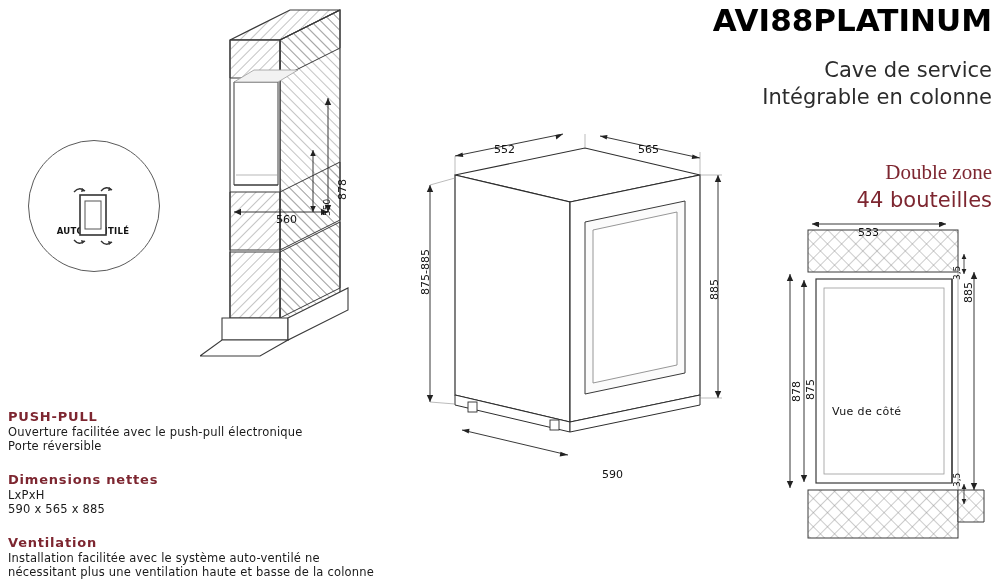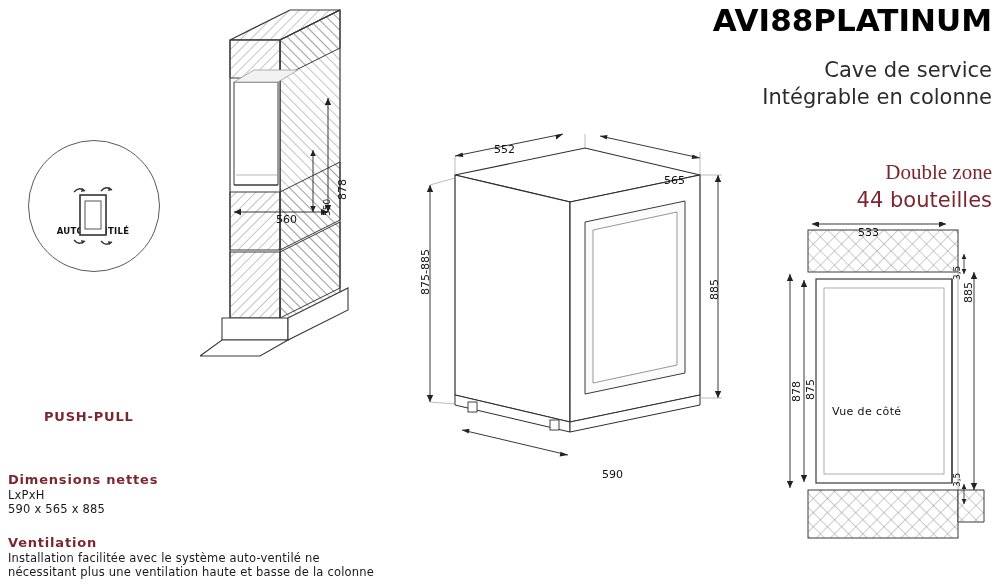--- a/index.html
+++ b/index.html
@@ -88,21 +88,21 @@
     letter-spacing: 0.8px;
   }
   .blk-body {
     left: 8px;
     font-size: 11.5px;
     color: #1a1a1a;
     line-height: 13.5px;
     white-space: pre-line;
     letter-spacing: 0.2px;
   }
-  .h-pushpull { top: 409px; margin-left: 36px; }
+  .h-pushpull { top: 409px; }
   .b-pushpull { top: 426px; }
   .h-dims { top: 472px; }
   .b-dims { top: 489px; }
   .h-vent { top: 535px; }
   .b-vent { top: 552px; }
 
   
   .dim {
     font-size: 11px;
     color: #111;
@@ -250,21 +250,21 @@
     <path d="M318 268 l-3.2 -7 l6.4 0 z" fill="#222"></path>
     <line x1="300" y1="45" x2="322" y2="45" stroke="#8d8d8d" stroke-width="0.6"></line>
     <line x1="300" y1="268" x2="322" y2="268" stroke="#8d8d8d" stroke-width="0.6"></line>
 
     <line x1="62" y1="300" x2="168" y2="325" stroke="#222" stroke-width="0.9"></line>
     <path d="M62 300 l7.5 -1.2 l-0.8 4.6 z" fill="#222"></path>
     <path d="M168 325 l-7.5 -3.2 l-0.8 4.6 z" fill="#222"></path>
   </svg>
 
   <div class="abs dim" style="left:494px; top:143px;">552</div>
-  <div class="abs dim" style="left:664px; top:143px;margin-top:31px;">565</div>
+  <div class="abs dim" style="left:638px; top:143px;">565</div>
   <div class="abs dim-vert" style="left:419px; top:295px;">875-885</div>
   <div class="abs dim-vert" style="left:708px; top:300px;">885</div>
   <div class="abs dim" style="left:602px; top:428px;margin-top:40px;">590</div>
 
   <svg class="abs" style="left:778px; top:222px;" width="222" height="350">
     <defs>
       <pattern id="crossS" width="10" height="10" patternTransform="rotate(45)" patternUnits="userSpaceOnUse">
         <rect width="10" height="10" fill="#ffffff"></rect>
         <line x1="0" y1="0" x2="0" y2="10" stroke="#8f8f8f" stroke-width="0.9"></line>
         <line x1="0" y1="0" x2="10" y2="0" stroke="#8f8f8f" stroke-width="0.9"></line>
@@ -309,20 +309,22 @@
 
   <div class="abs dim" style="left:858px; top:226px;">533</div>
   <div class="abs dim-vert dim-small" style="left:952px; top:280px;">3,5</div>
   <div class="abs dim-vert dim-small" style="left:952px; top:487px;">3,5</div>
   <div class="abs dim-vert" style="left:962px; top:303px;">885</div>
   <div class="abs dim-vert" style="left:790px; top:402px;">878</div>
   <div class="abs dim-vert" style="left:804px; top:400px;">875</div>
   <div class="abs sideview-label" style="left:832px; top:405px;">Vue de côté</div>
 
   <div class="abs blk-head h-pushpull">PUSH-PULL</div>
+  <div class="abs blk-body b-pushpull">Ouverture facilitée avec le push-pull électronique
+Porte réversible</div>
 
   <div class="abs blk-head h-dims">Dimensions nettes</div>
   <div class="abs blk-body b-dims">LxPxH
 590 x 565 x 885</div>
 
   <div class="abs blk-head h-vent">Ventilation</div>
   <div class="abs blk-body b-vent">Installation facilitée avec le système auto-ventilé ne
 nécessitant plus une ventilation haute et basse de la colonne</div>
 
 </div>

